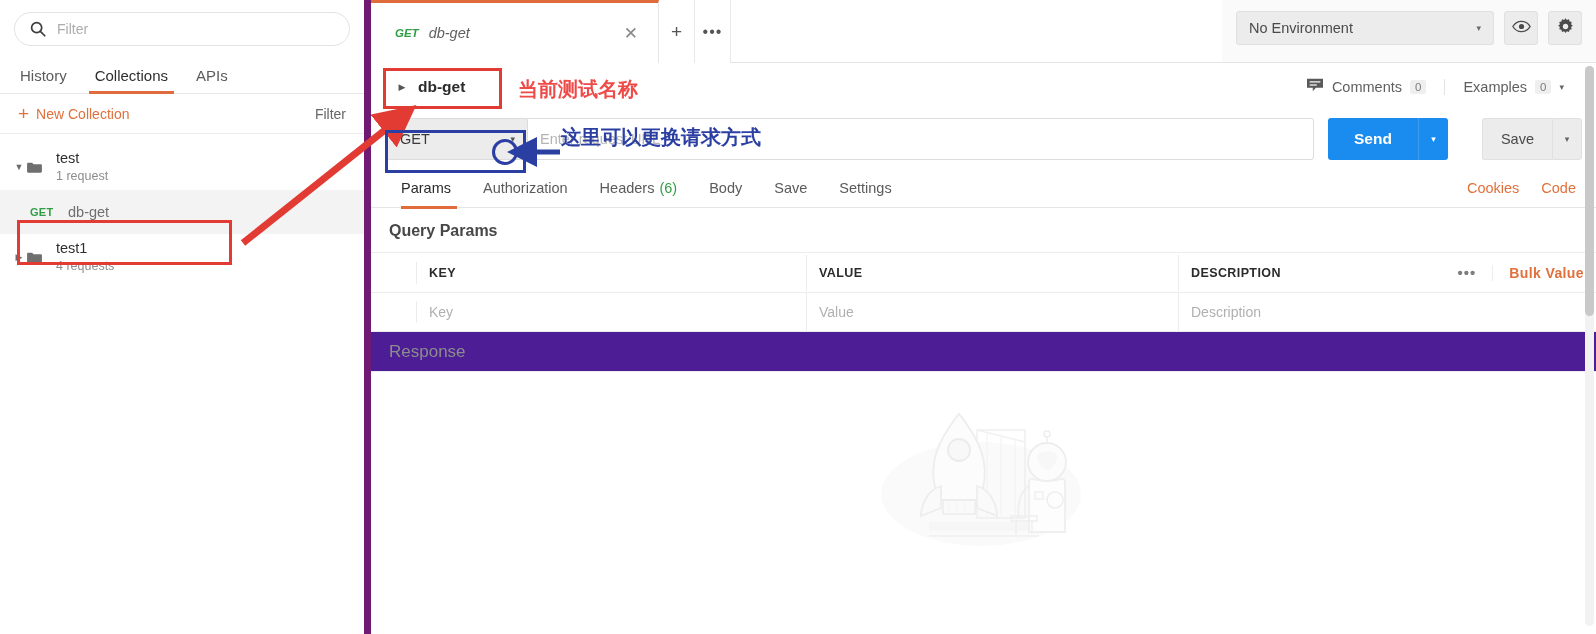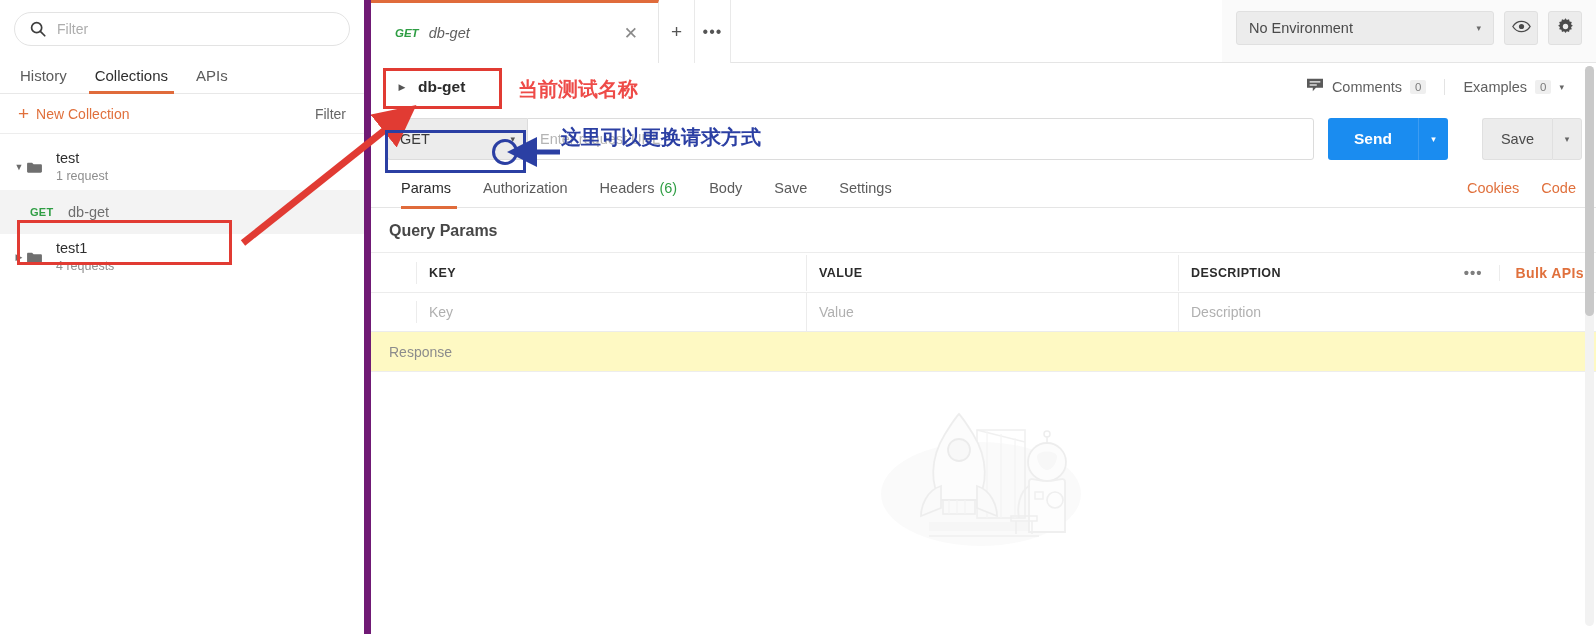--- a/index.html
+++ b/index.html
@@ -187,21 +187,21 @@
   .pcell.val { width: 372px; border-right: 1px solid #ececec; }
   .pcell.desc { flex: 1; }
   .phead .pcell { color: #2b2b2b; font-weight: bold; font-size: 12.5px; letter-spacing: .4px; }
   .pbody .pcell { color: #b0b0b0; }
   .desc-tools { margin-left: auto; display: flex; align-items: center; gap: 0; }
   .dots-btn { color: #7e7e7e; font-size: 15px; letter-spacing: 1px; padding: 0 16px; cursor: pointer; }
   .bulk-edit { color: #e0703c; font-size: 14px; padding-left: 16px; border-left: 1px solid #ececec; cursor: pointer; }
 
   .response-bar {
     height: 40px; display: flex; align-items: center; padding-left: 18px;
-    font-size: 14px; color: #8c8c8c; background: #fef9c3; border-bottom: 1px solid #ededed;
+    font-size: 17px; color: #8c8c8c; background: #4c1d95; border-bottom: 1px solid #ededed;
   }
   .response-body { position: relative; height: 228px; background: #fff; }
   .rocket { position: absolute; left: 50%; top: 10px; transform: translateX(-50%); opacity: .55; }
 
   
   .vscroll {
     position: absolute; right: 2px; top: 66px; width: 9px; height: 560px;
     background: #f2f2f2; border-radius: 5px;
   }
   .vscroll .thumb { width: 9px; height: 250px; background: #c9c9c9; border-radius: 5px; }
@@ -402,21 +402,21 @@
 
     <div class="ptable">
       <div class="ptr phead">
         <div class="pcell gut"></div>
         <div class="pcell key">KEY</div>
         <div class="pcell val">VALUE</div>
         <div class="pcell desc">
           <span>DESCRIPTION</span>
           <span class="desc-tools">
             <span class="dots-btn">•••</span>
-            <span class="bulk-edit">Bulk APIs</span>
+            <span class="bulk-edit">Bulk Value</span>
           </span>
         </div>
       </div>
       <div class="ptr pbody">
         <div class="pcell gut"></div>
         <div class="pcell key">Key</div>
         <div class="pcell val">Value</div>
         <div class="pcell desc">Description</div>
       </div>
     </div>

